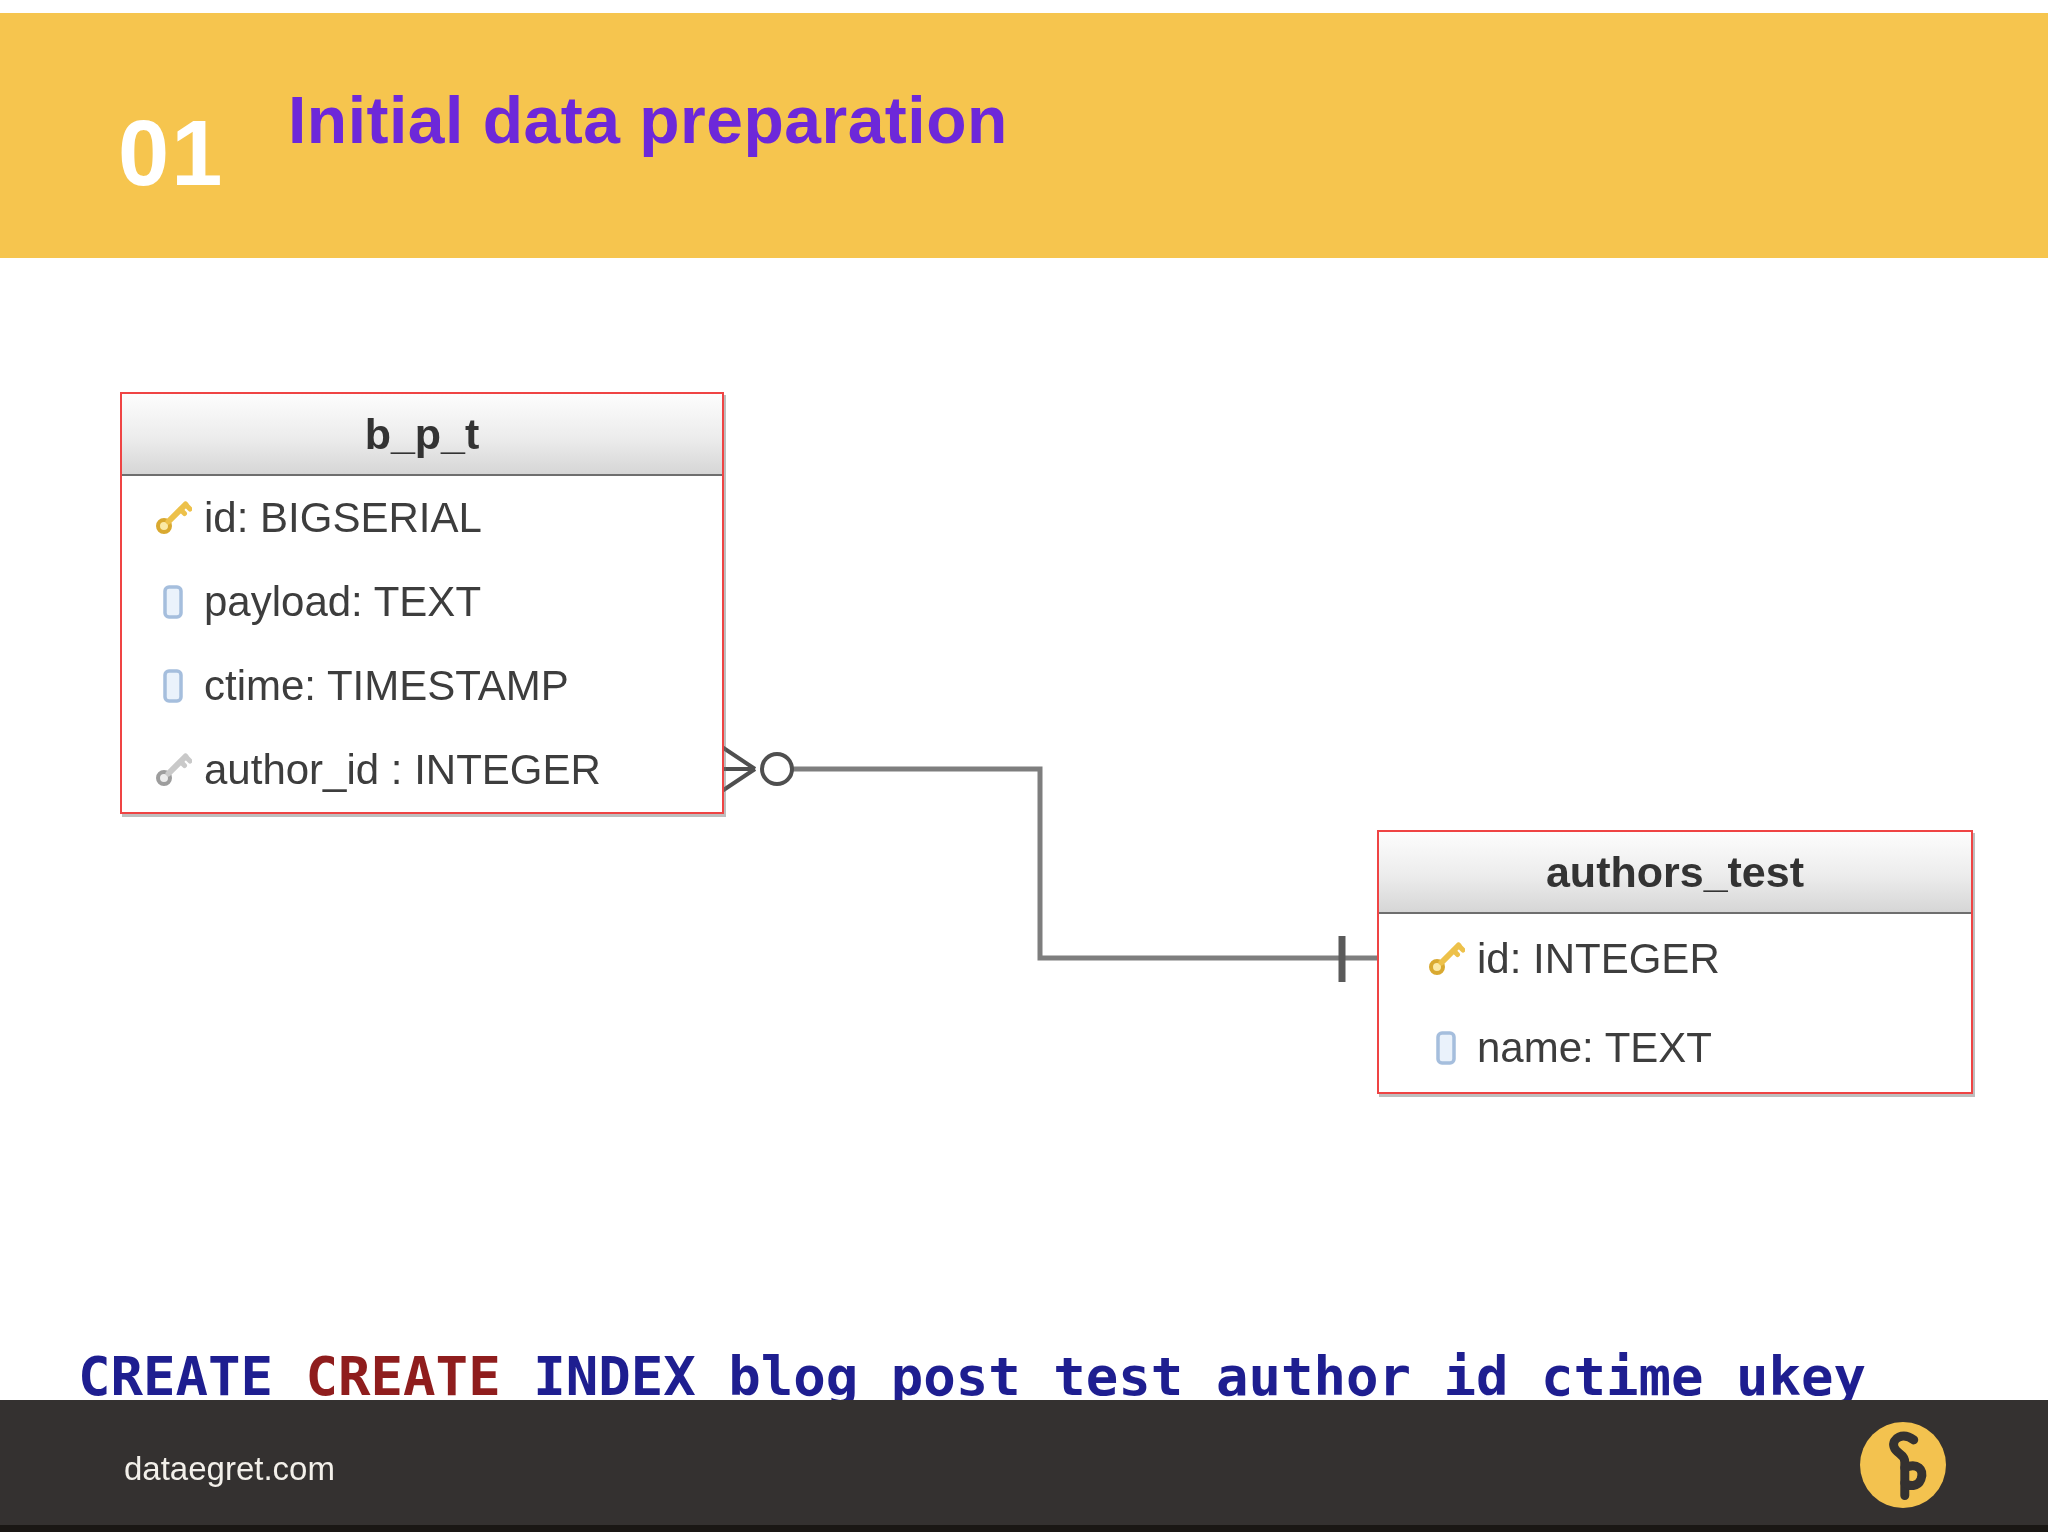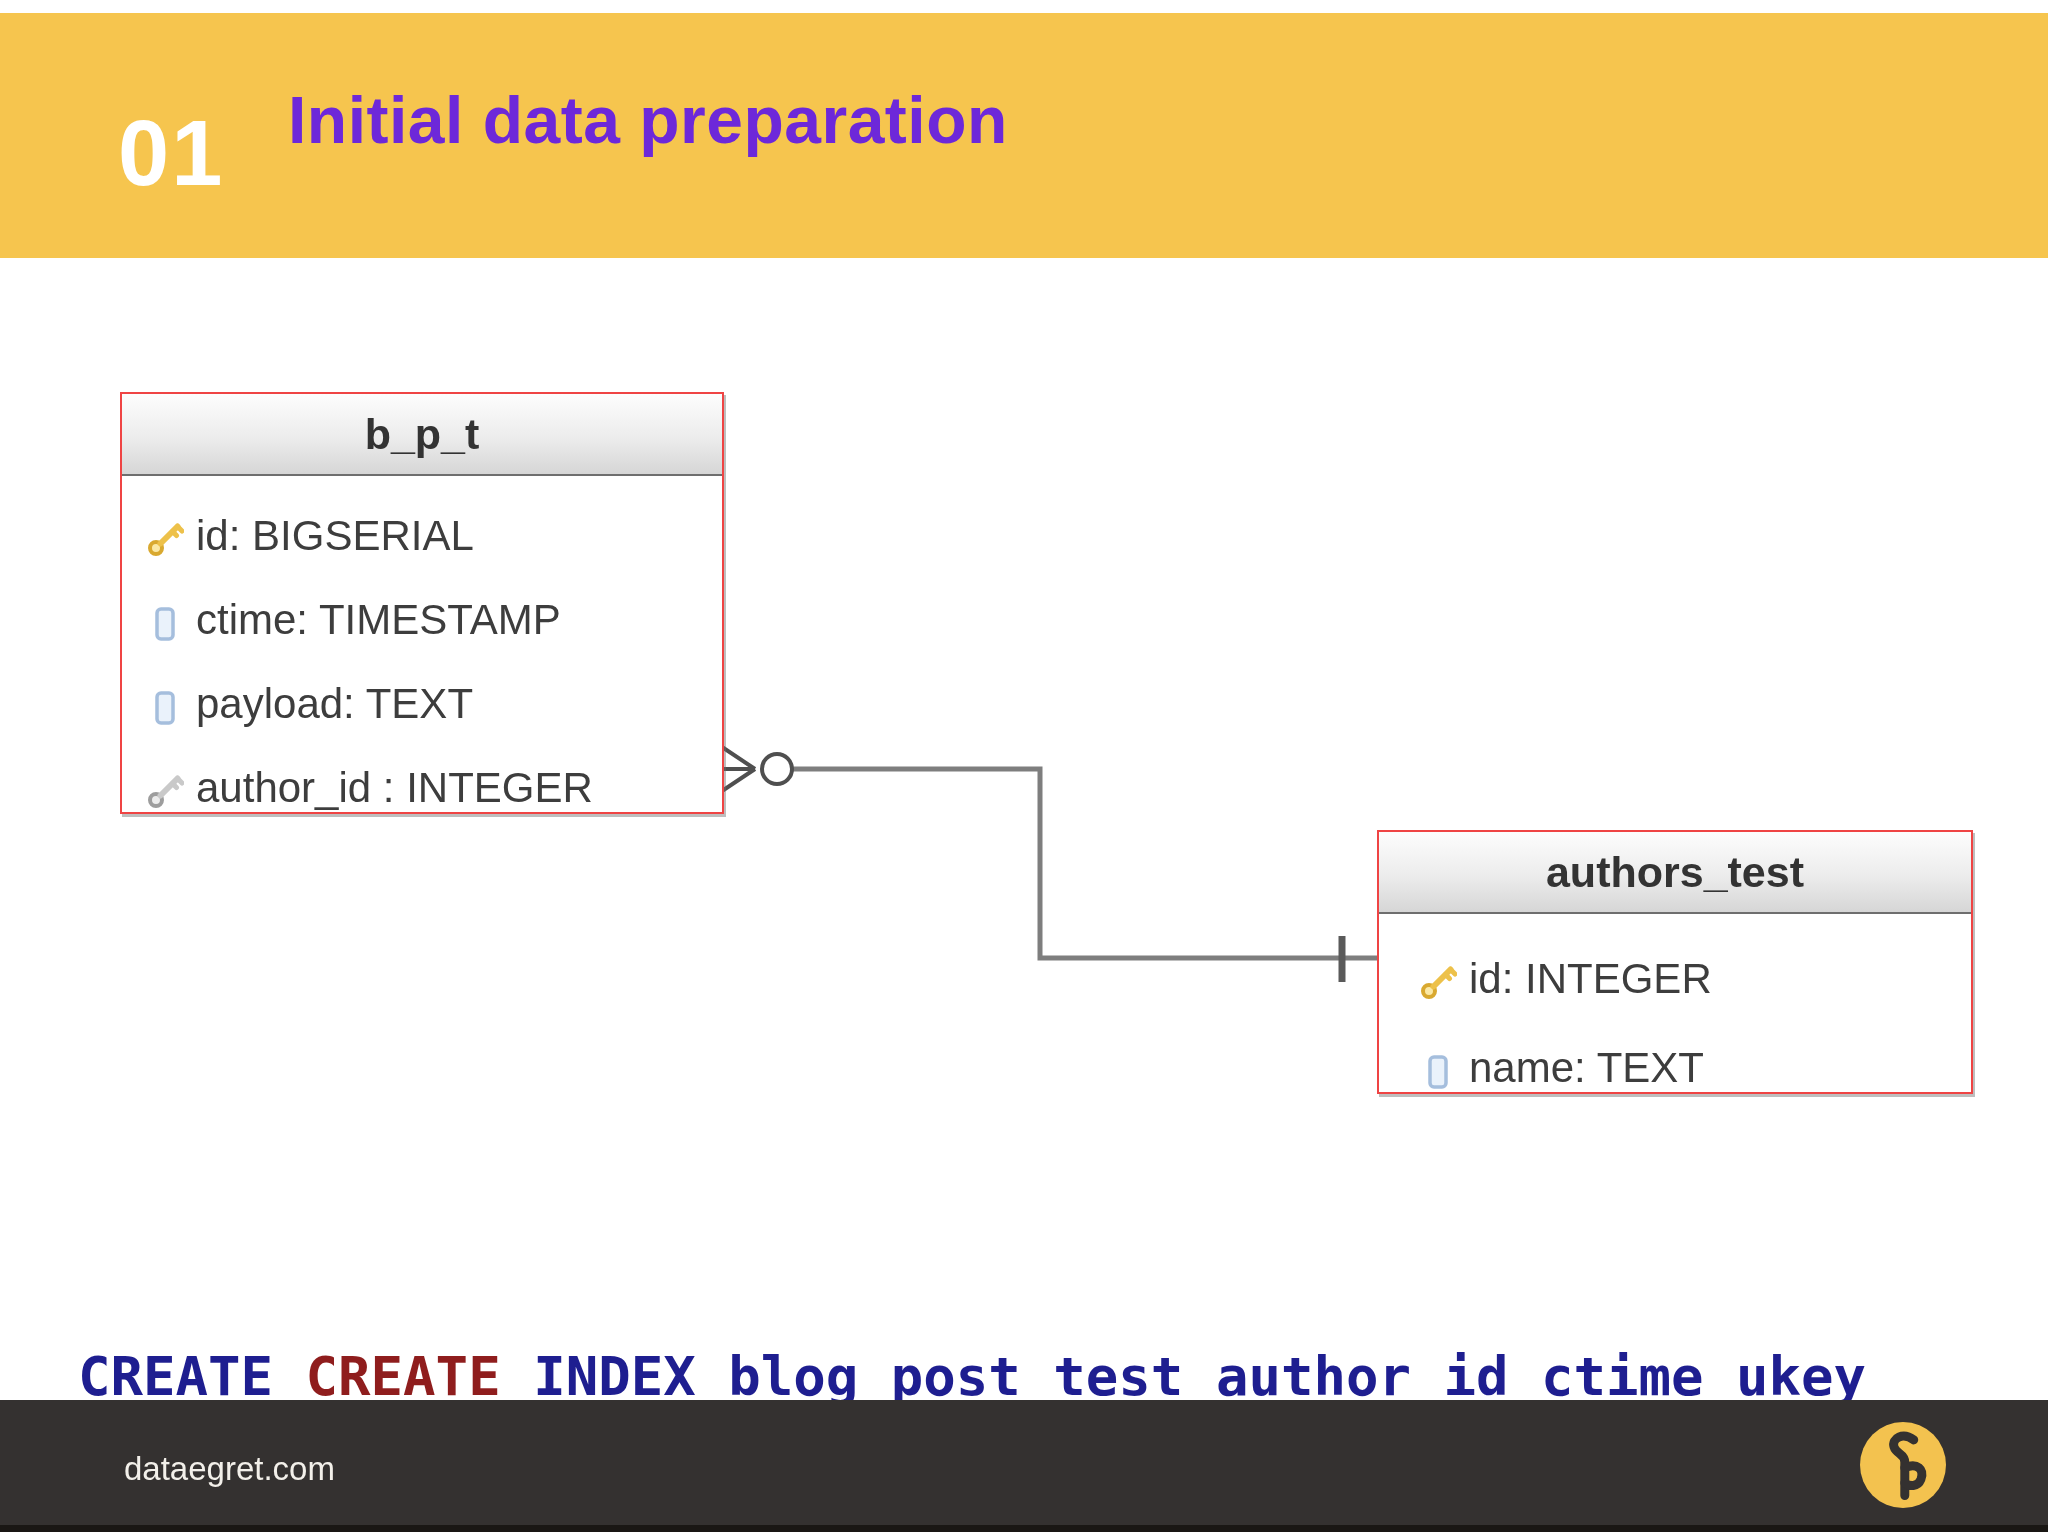--- a/index.html
+++ b/index.html
@@ -29,21 +29,21 @@
   .db-table {
     position:absolute; background:#ffffff; border:2px solid #ef4444;
     box-shadow:2px 3px 0 rgba(110,110,110,0.45);
   }
   .db-header {
     height:80px; display:flex; align-items:center; justify-content:center;
     font-size:43px; font-weight:bold; color:#333333;
     background:linear-gradient(180deg,#fdfdfd 0%,#ececec 55%,#d6d6d6 100%);
     border-bottom:2px solid #6e6e6e;
   }
-  .db-row { display:flex; align-items:flex-end; padding:0 10px 0 22px; }
+  .db-row { display:flex; align-items:center; padding:0 10px 0 30px; }
   #table-bpt     { left:120px;  top:392px; width:600px; }
   #table-authors { left:1377px; top:830px; width:592px; }
   #table-bpt .db-row     { height:84px; }
   #table-authors .db-row { height:89px;margin-left:16px; }
   .row-icon { width:40px; height:40px; flex:0 0 40px; margin-right:12px; }
   .row-text { font-size:42px; color:#3d3d3d; white-space:pre; }
 
   
   .sql {
     position:absolute; left:78px; top:1202px;
@@ -92,27 +92,27 @@
         <circle cx="12" cy="28" r="6" fill="#fbe9a6" stroke="#d9a930" stroke-width="4"></circle>
         <path d="M16.5 23.5 L33.5 6.5" stroke="#edc14a" stroke-width="6" stroke-linecap="round"></path>
         <path d="M33.5 6.5 L38 11 M28.5 11.5 L32.5 15.5" stroke="#edc14a" stroke-width="5" stroke-linecap="round"></path>
       </svg>
       <span class="row-text">id: BIGSERIAL</span>
     </div>
     <div class="db-row">
       <svg class="row-icon" viewBox="0 0 40 40">
         <rect x="13" y="5" width="16" height="30" rx="4" fill="#eaf2fb" stroke="#a5bedd" stroke-width="3.5"></rect>
       </svg>
-      <span class="row-text">ctime: TIMESTAMP</span>
+      <span class="row-text">payload: TEXT</span>
     </div>
     <div class="db-row">
       <svg class="row-icon" viewBox="0 0 40 40">
         <rect x="13" y="5" width="16" height="30" rx="4" fill="#eaf2fb" stroke="#a5bedd" stroke-width="3.5"></rect>
       </svg>
-      <span class="row-text">payload: TEXT</span>
+      <span class="row-text">ctime: TIMESTAMP</span>
     </div>
     <div class="db-row">
       <svg class="row-icon" viewBox="0 0 40 40">
         <circle cx="12" cy="28" r="6" fill="#ececec" stroke="#9d9d9d" stroke-width="4"></circle>
         <path d="M16.5 23.5 L33.5 6.5" stroke="#c9c9c9" stroke-width="6" stroke-linecap="round"></path>
         <path d="M33.5 6.5 L38 11 M28.5 11.5 L32.5 15.5" stroke="#c9c9c9" stroke-width="5" stroke-linecap="round"></path>
       </svg>
       <span class="row-text">author_id : INTEGER</span>
     </div>
   </div>

